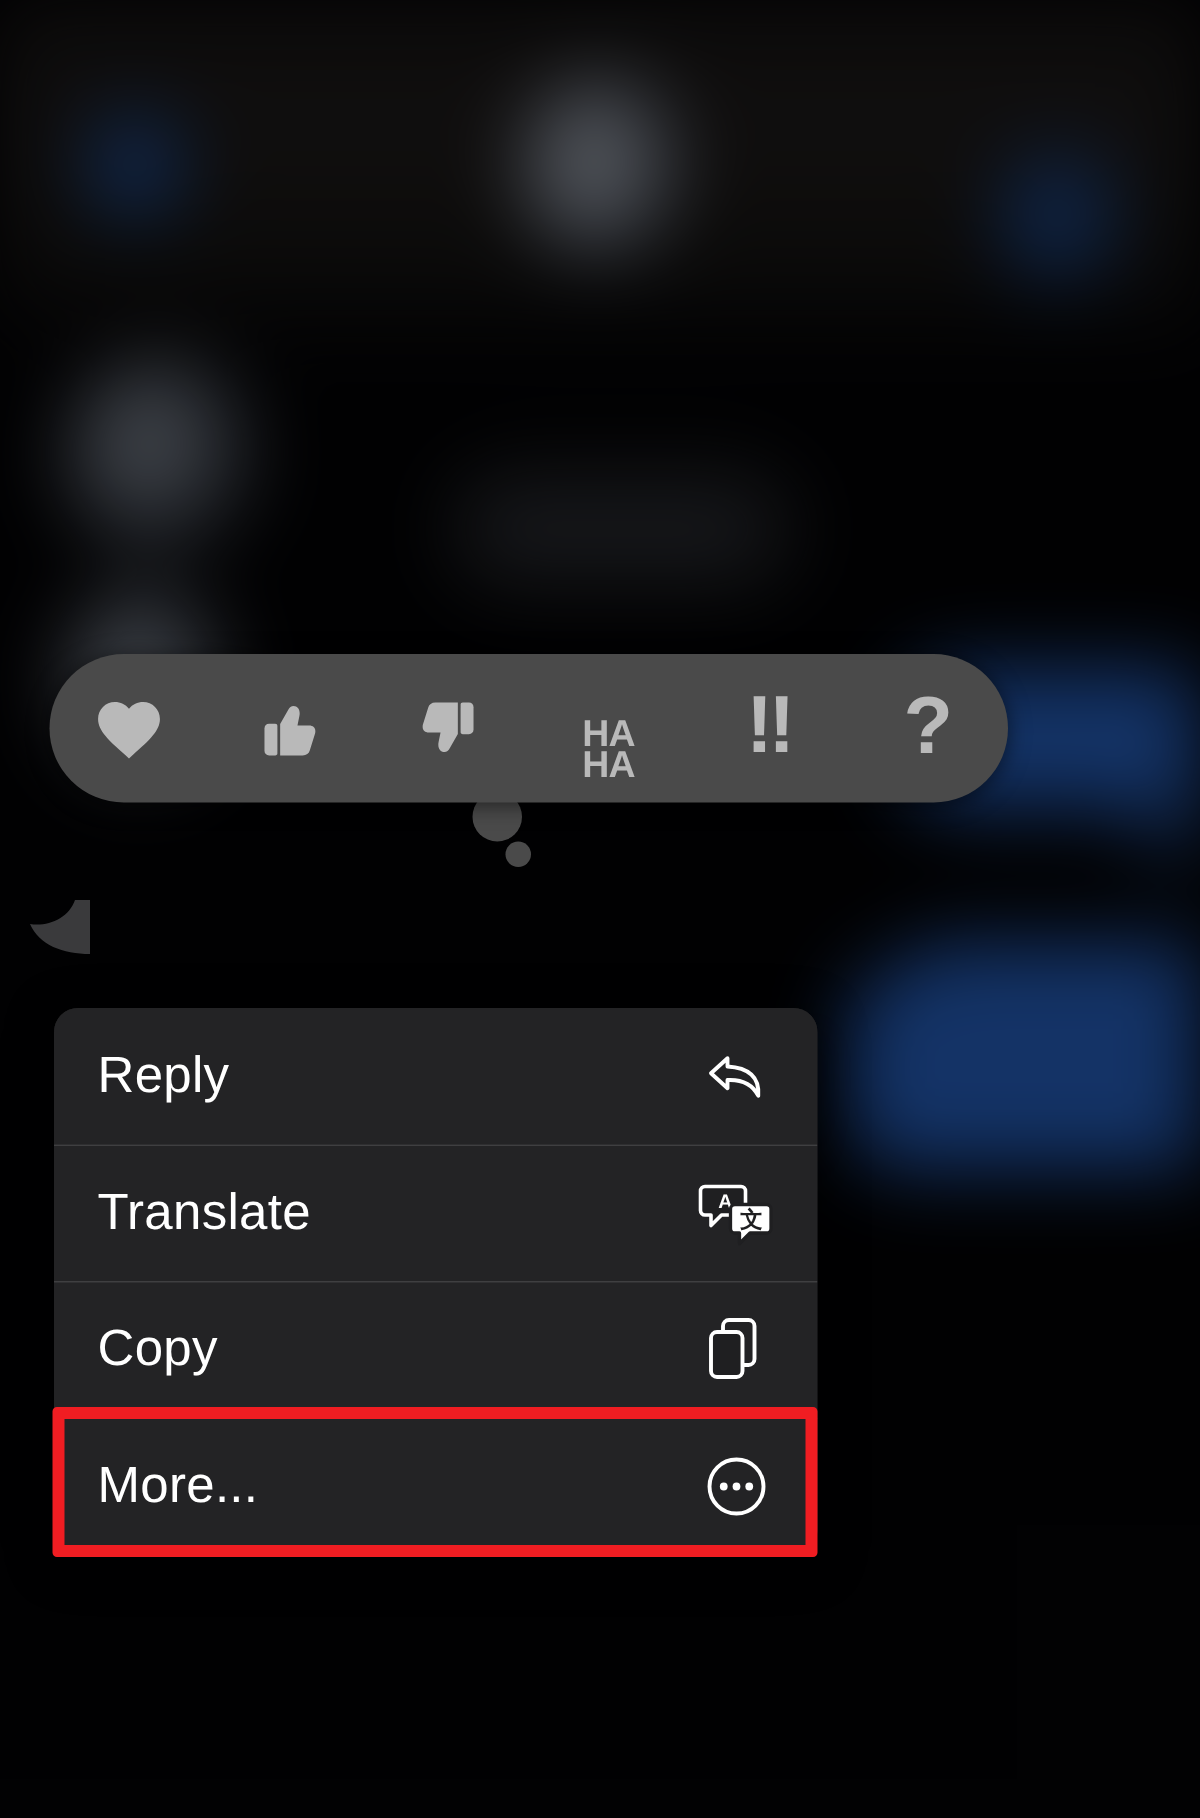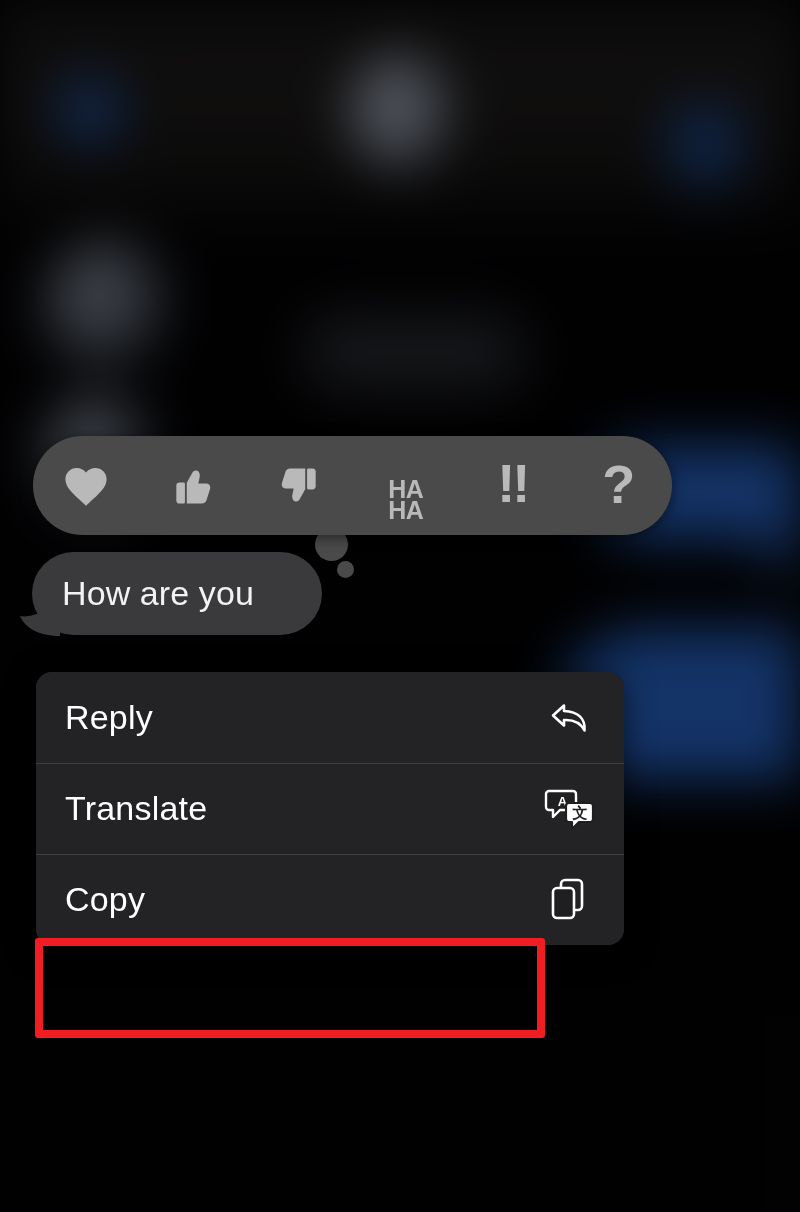--- a/index.html
+++ b/index.html
@@ -128,21 +128,21 @@
   }
   #bubble-tail {
     position:absolute; left:20px; top:600px;
     width:40px; height:36px;
     z-index:2;
   }
 
   
   #context-menu {
     position:absolute; left:36px; top:672px;
-    width:588px;
+    width:509px;
     border-radius:16px;
     background:#1f1f21;
     overflow:hidden;
     z-index:4;
     box-shadow:0 6px 30px rgba(0,0,0,0.6);
   }
   .menu-item {
     position:relative;
     height:91px;
     display:flex; align-items:center; justify-content:space-between;
@@ -237,23 +237,20 @@
     <div class="reaction">
       <div class="qtext">?</div>
     </div>
 
   </div>
 
   <svg id="bubble-tail" viewBox="0 0 40 36">
     <path fill="#3a3a3c" d="M40 0 L40 36 C22 36 6 30 0 16 C12 18 26 12 30 0 Z"></path>
   </svg>
 
-  <div id="message-bubble">
-    <span id="message-text">How are you</span>
-  </div>
 
   <div id="context-menu">
 
     <div class="menu-item">
       <span class="menu-label">Reply</span>
       <span class="menu-icon">
         <svg width="46" height="40" viewBox="0 0 46 40" aria-hidden="true">
           <path fill="none" stroke="#ffffff" stroke-width="2.6" stroke-linejoin="round" stroke-linecap="round" d="M17 7.5 L6 17.5 L17 27.5 L17 22 C27 21.5 33.5 24.5 37.5 32.5 C38.5 20 31 13.8 17 13 Z"></path>
         </svg>
       </span>
@@ -274,18 +271,29 @@
     <div class="menu-item">
       <span class="menu-label">Copy</span>
       <span class="menu-icon">
         <svg width="42" height="46" viewBox="0 0 42 46" aria-hidden="true">
           <path fill="none" stroke="#ffffff" stroke-width="2.6" stroke-linejoin="round" d="M16 3 h13 a4 4 0 0 1 4 4 v22 a4 4 0 0 1 -4 4 h-13 a4 4 0 0 1 -4 -4 v-22 a4 4 0 0 1 4 -4 z"></path>
           <path fill="#1f1f21" stroke="#ffffff" stroke-width="2.6" stroke-linejoin="round" d="M8 11 h13 a4 4 0 0 1 4 4 v22 a4 4 0 0 1 -4 4 h-13 a4 4 0 0 1 -4 -4 v-22 a4 4 0 0 1 4 -4 z"></path>
         </svg>
       </span>
     </div>
 
+    <div class="menu-item">
+      <span class="menu-label">More...</span>
+      <span class="menu-icon">
+        <svg width="46" height="46" viewBox="0 0 46 46" aria-hidden="true">
+          <circle cx="23" cy="23" r="18" fill="none" stroke="#ffffff" stroke-width="2.6"></circle>
+          <circle cx="14.5" cy="23" r="2.6" fill="#ffffff"></circle>
+          <circle cx="23" cy="23" r="2.6" fill="#ffffff"></circle>
+          <circle cx="31.5" cy="23" r="2.6" fill="#ffffff"></circle>
+        </svg>
+      </span>
+    </div>
 
   </div>
 
   <div id="highlight-box"></div>
 
 </div>
 
 </body></html>

